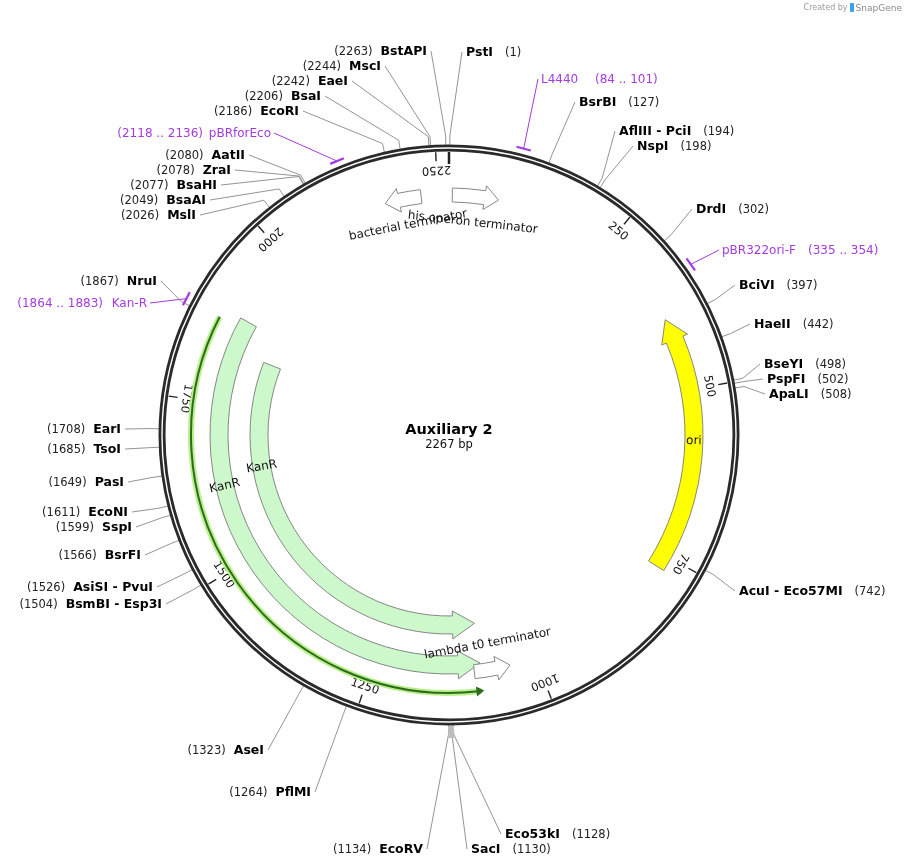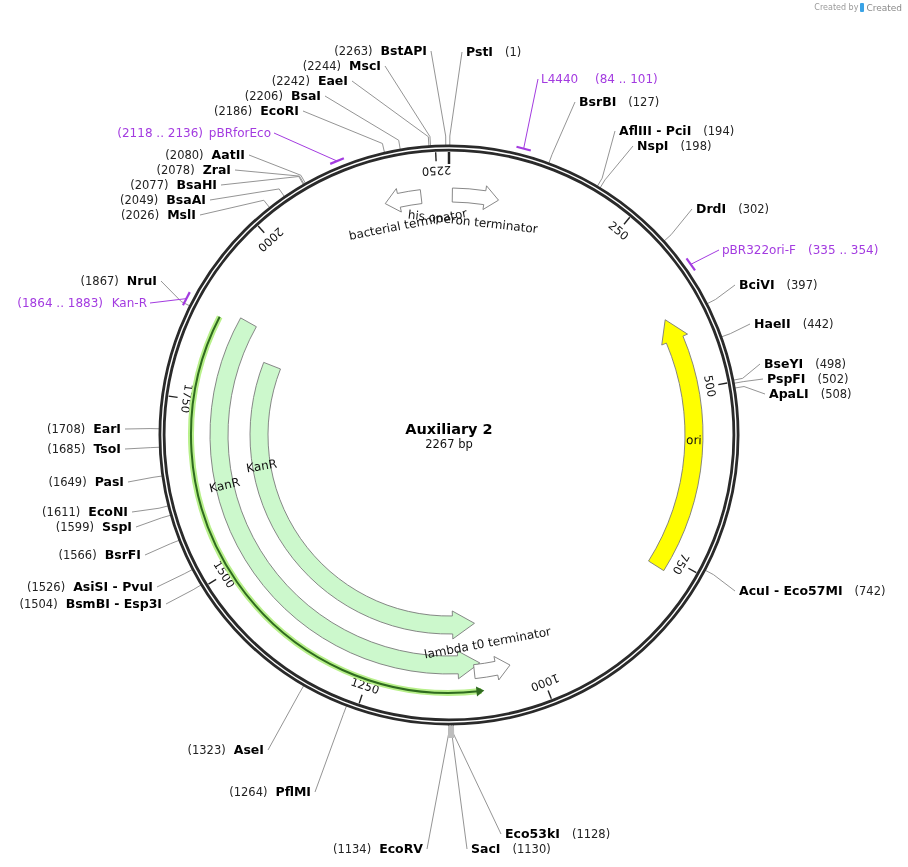--- a/index.html
+++ b/index.html
@@ -268,14 +268,14 @@
         <text x="103" y="307" class="primer" text-anchor="end">(1864 .. 1883)</text>
       </g>
     </g>
   <text class="title" x="449" y="434" text-anchor="middle">Auxiliary 2</text>
   <text class="subtitle" x="449" y="448" text-anchor="middle">2267 bp</text>
 </svg>
 
 <div class="credit">
   <span>Created by</span>
   <span class="logo"></span>
-  <span class="brand">Created</span>
+  <span class="brand">SnapGene</span>
 </div>
 
 </body></html>

